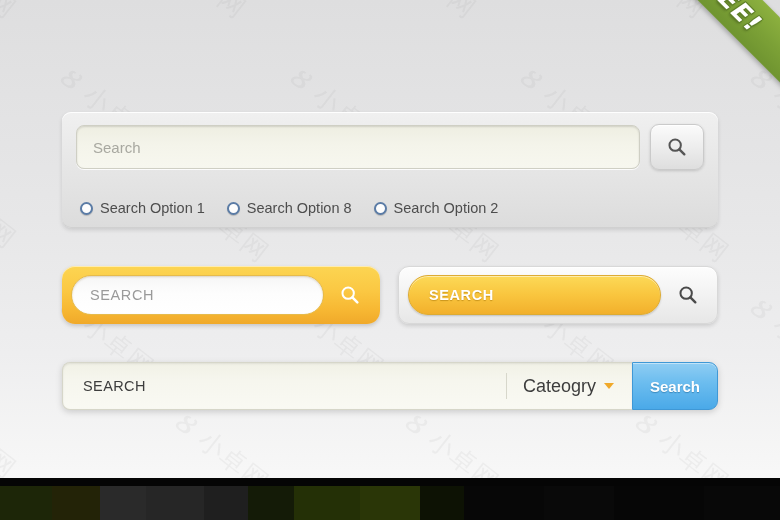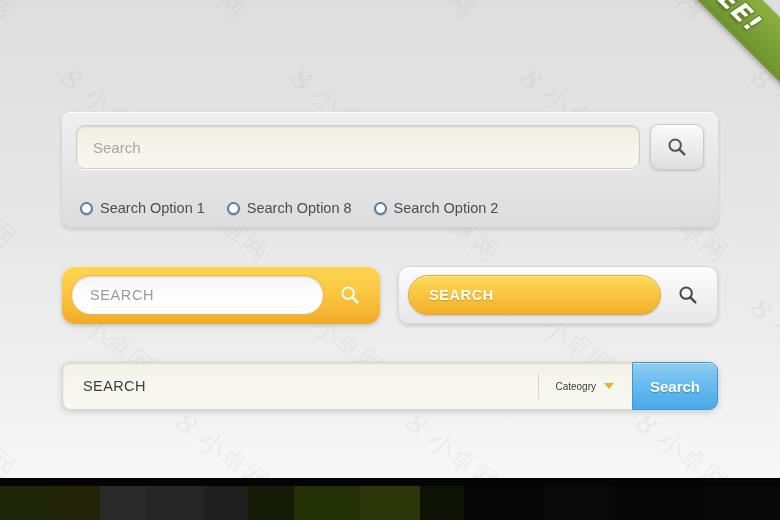--- a/index.html
+++ b/index.html
@@ -248,21 +248,21 @@
   #cat-select {
     display: flex;
     align-items: center;
     gap: 8px;
     padding: 0 18px 0 16px;
     border-left: 1px solid #d7d7cb;
     height: 26px;
     cursor: pointer;
   }
   #cat-select-label {
-    font-size: 10px;
+    font-size: 18px;
     color: #3d3d3d;
     font-family: "Liberation Sans", sans-serif;
   }
   #cat-caret {
     width: 0; height: 0;
     border-left: 5px solid transparent;
     border-right: 5px solid transparent;
     border-top: 6px solid #f0a92a;
   }
   #btn-blue {

